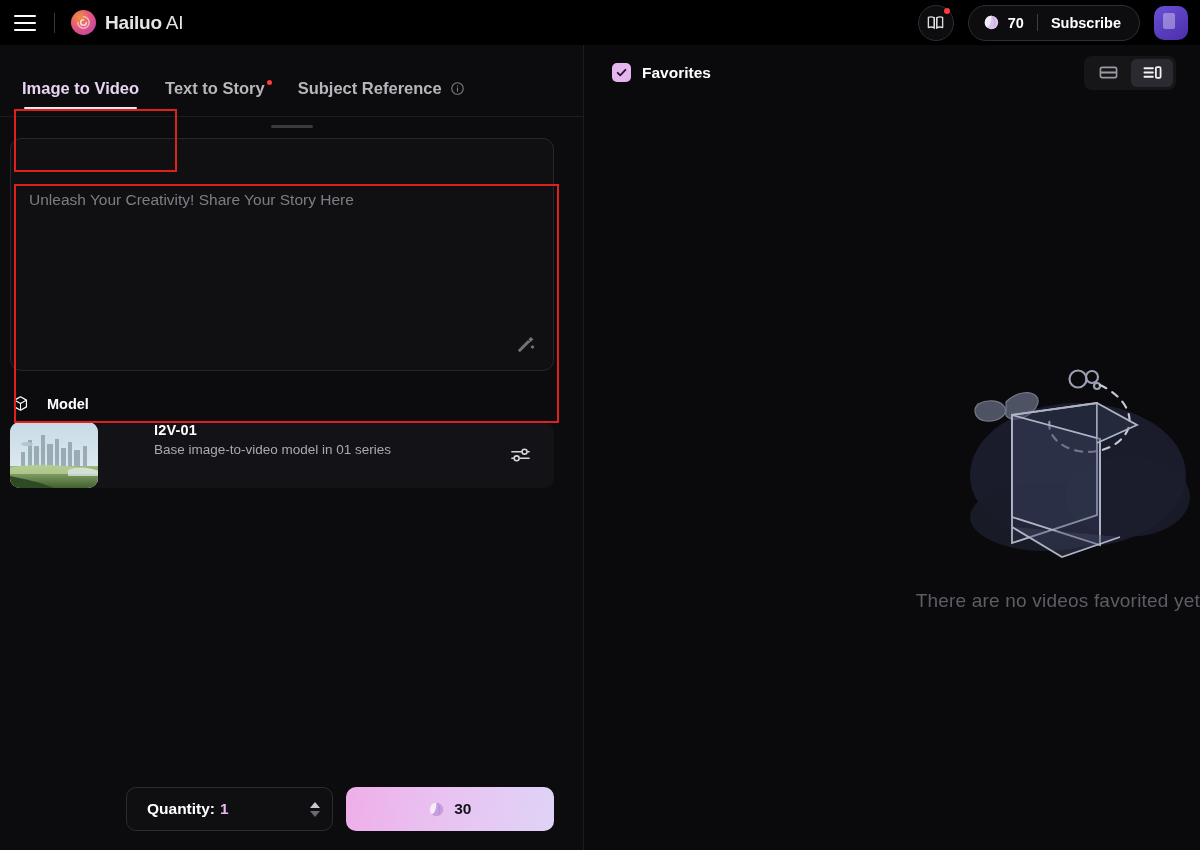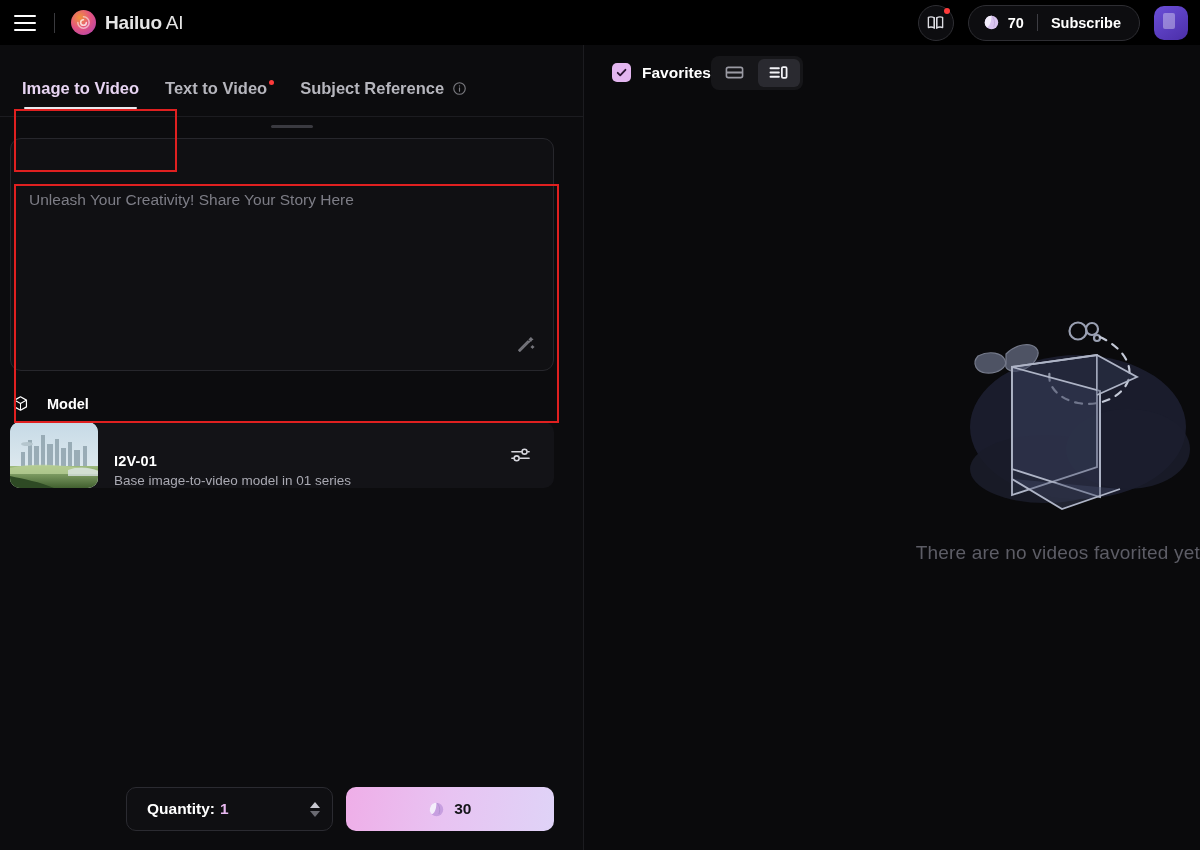--- a/index.html
+++ b/index.html
@@ -80,21 +80,21 @@
   .prompt-box { margin: 10px 29px 0 10px; height: 233px; border: 1px solid #27272c; border-radius: 11px;
     background: #101013; position: relative; padding: 20px 18px; cursor: text; }
   .prompt-ph { font-size: 15.5px; color: #7d7d86; margin-top: 32px; }
   .magic-ico { position: absolute; right: 17px; bottom: 14px; cursor: pointer; opacity: .6; }
 
   
   .model-head { display: flex; align-items: center; gap: 18px; margin: 24px 0 10px 12px; }
   .model-head-label { font-size: 14.5px; font-weight: 700; color: #fff; }
 
   .model-card { margin: 0 29px 0 10px; height: 66px; background: #131317; border-radius: 10px;
-    display: flex; align-items: flex-end; position: relative; cursor: pointer; }
+    display: flex; align-items: flex-start; position: relative; cursor: pointer; gap: 40px; }
   .model-thumb { width: 88px; height: 66px; border-radius: 10px; overflow: hidden; flex: 0 0 88px; position: relative;
     background: linear-gradient(#cfe0ea 0%, #dfe9ef 42%, #8fae72 60%, #5e7f46 100%); }
   .model-meta { padding-left: 16px; }
   .model-name { font-size: 14.5px; font-weight: 700; color: #fff; letter-spacing: .2px; }
   .model-desc { font-size: 13.5px; color: #a9a9b2; margin-top: 4px; }
   .model-settings { position: absolute; right: 22px; top: 50%; transform: translateY(-50%); cursor: pointer; }
 
   
   .bottom-bar { margin-top: auto; height: 68px; display: flex; align-items: center; gap: 13px; padding: 0 29px 14px 126px; }
   .qty { width: 208px; height: 44px; border: 1px solid #2b2b31; border-radius: 10px; background: #0f0f12;
@@ -104,21 +104,21 @@
   .qty-steppers { margin-left: auto; display: flex; flex-direction: column; gap: 3px; }
   .stp { width: 0; height: 0; border-left: 5px solid transparent; border-right: 5px solid transparent; cursor: pointer; }
   .stp.up { border-bottom: 6px solid #c8c8d0; }
   .stp.dn { border-top: 6px solid #6a6a72; }
   .gen-btn { width: 210px; height: 44px; border-radius: 10px; border: none; cursor: pointer;
     background: linear-gradient(100deg, #efaee8 0%, #e8c3f2 48%, #dfd3f7 100%);
     display: flex; align-items: center; justify-content: center; gap: 9px; }
   .gen-num { font-size: 15.5px; font-weight: 700; color: #141418; }
 
   
-  .right-panel { flex: 1; background: #0a0a0c; display: flex; flex-direction: row; position: relative; gap: 40px; }
+  .right-panel { flex: 1; background: #0a0a0c; display: flex; flex-direction: column; position: relative; gap: 40px; }
   .right-head { height: 55px; flex: 0 0 55px; display: flex; align-items: center; padding: 0 24px 0 28px; }
   .fav-check { width: 19px; height: 19px; border-radius: 5px; background: #e3b6f0;
     display: flex; align-items: center; justify-content: center; cursor: pointer; }
   .fav-label { font-size: 15.5px; font-weight: 600; color: #fff; margin-left: 11px; cursor: pointer; }
   .view-toggle { margin-left: auto; display: flex; background: #161619; border-radius: 8px; padding: 3px; gap: 2px; }
   .vt-btn { width: 42px; height: 28px; border-radius: 6px; display: flex; align-items: center; justify-content: center; cursor: pointer; }
   .vt-btn.active { background: #2a2a30; }
 
   .empty-state { flex: 1; display: flex; flex-direction: column; align-items: flex-end; justify-content: center; padding-bottom: 32px; }
   .empty-text { font-size: 19px; color: #5d5d66; margin-top: 18px; letter-spacing: .2px; }
@@ -179,21 +179,21 @@
   <div class="body-wrap">
 
     <div class="left-panel">
 
       <div class="tabs">
         <div class="tab active">
           <span>Image to Video</span>
           <span class="tab-underline"></span>
         </div>
         <div class="tab">
-          <span>Text to Video</span>
+          <span>Text to Story</span>
           <span class="tab-dot"></span>
         </div>
         <div class="tab">
           <span>Subject Reference</span>
           <svg class="info-ico" width="15" height="15" viewBox="0 0 24 24" fill="none" stroke="#b6b6bd" stroke-width="1.8">
             <circle cx="12" cy="12" r="9.2"></circle>
               <path d="M12 11v5.2" stroke-linecap="round"></path>
               <circle cx="12" cy="7.8" r="1.05" fill="#b6b6bd" stroke="none"></circle>
           </svg>
         </div>

